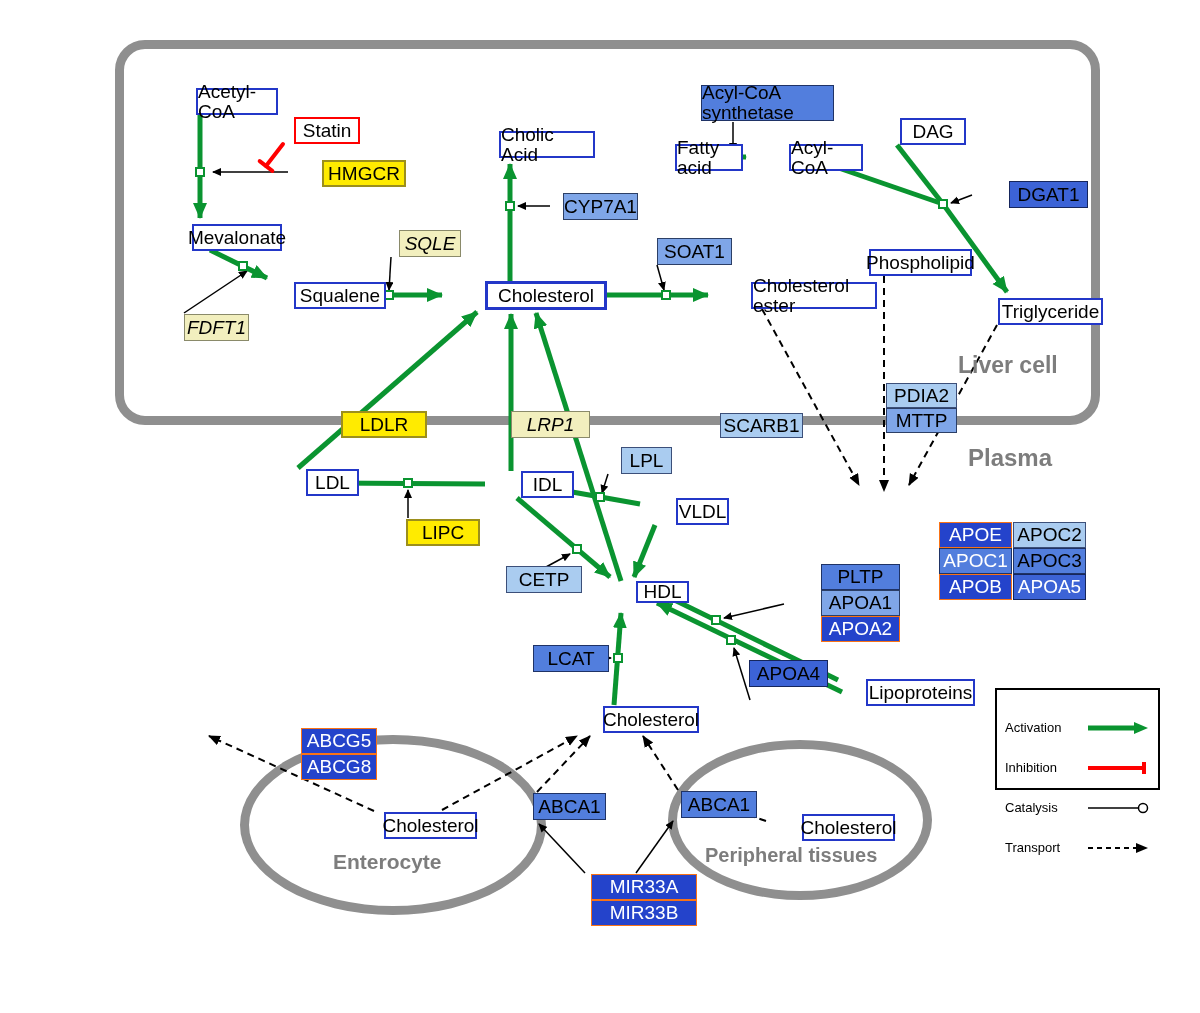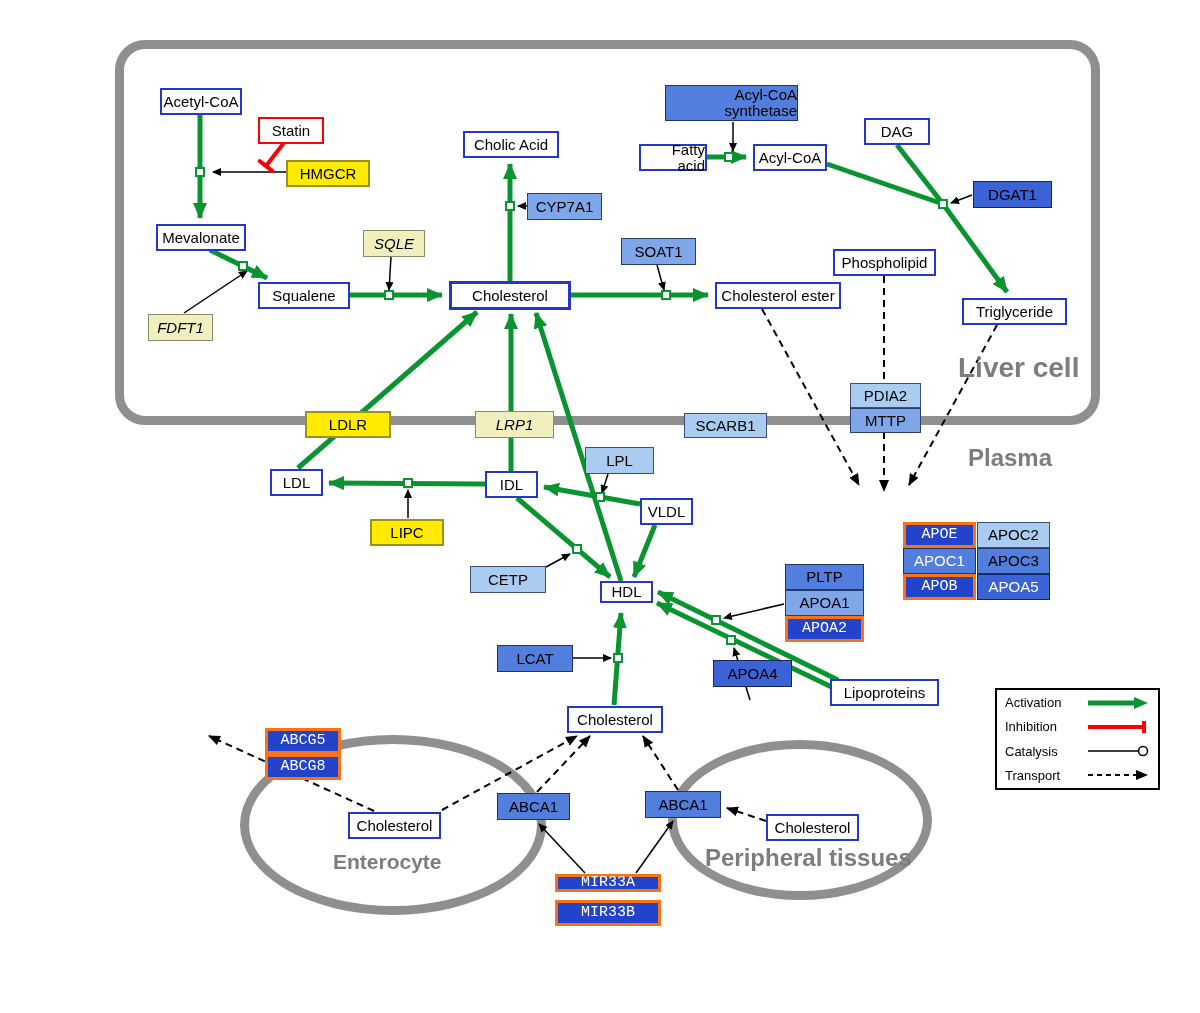--- a/index.html
+++ b/index.html
@@ -7,50 +7,50 @@
           font-family:"Liberation Sans",sans-serif;}
   
   .comp{position:absolute;z-index:0;box-sizing:border-box;border:9px solid #8f8f8f;background:transparent;}
   .comp.rect{border-radius:30px;}
   .comp.ellipse{border-radius:50%;}
   .clabel{position:absolute;z-index:2;font-weight:bold;color:#7d7d7d;white-space:nowrap;}
   
   #edges{position:absolute;left:0;top:0;z-index:1;}
   
   .nd{position:absolute;z-index:2;display:flex;align-items:center;justify-content:center;
-      text-align:right;box-sizing:border-box;font-size:15px;line-height:1.05;color:#000;background:#fff;}
+      text-align:left;box-sizing:border-box;font-size:19px;line-height:1.05;color:#000;background:#fff;margin-left:36px;}
   .mb {border:2px solid #2337c8;}
   .mbt{border:3px solid #2337c8;}
   .rb {border:2px solid #ff0000;}
   .yw {background:#ffeb00;border:2px solid #9c8f1c;}
   .py {background:#f2efbe;border:1.5px solid #8a8a6a;font-style:italic;}
   .bl {background:#aaccf0;border:1px solid #3c4f79;}
   .bml{background:#7fa6e8;border:1px solid #2c3f66;}
   .bm {background:#527edd;border:1px solid #1f3366;}
   .bmd{background:#3c63d6;border:1px solid #16265c;}
-  .bs {background:#2443cb;border:3px solid #f97316;color:#fff;font-family:Liberation Mono, monospace;}
+  .bs {background:#2443cb;border:1px solid #f97316;color:#fff;}
   .tw {color:#fff;}
   
   .legend{position:absolute;left:995px;top:688px;width:165px;height:102px;z-index:3;background:#fff;
           border:2px solid #000;box-sizing:border-box;padding:5px 8px;display:flex;flex-direction:column;justify-content:space-between;}
-  .lrow{display:flex;align-items:center;justify-content:space-between;font-size:13px;color:#000;}
+  .lrow{display:flex;align-items:center;justify-content:space-between;font-size:13px;color:#000;margin-top:25px;}
 </style>
 </head>
 <body>
 
 <div id="canvas">
 
   <div class="comp rect" style="left:115px;top:40px;width:985px;height:385px;"></div>
   <div class="comp ellipse" style="left:240px;top:735px;width:306px;height:180px;"></div>
   <div class="comp ellipse" style="left:668px;top:740px;width:264px;height:160px;"></div>
 
-  <div class="clabel" style="left:958px;top:352px;font-size:28px;">Liver cell</div>
+  <div class="clabel" style="left:958px;top:352px;font-size:23px;">Liver cell</div>
   <div class="clabel" style="left:968px;top:444px;font-size:24px;">Plasma</div>
   <div class="clabel" style="left:333px;top:850px;font-size:21px;">Enterocyte</div>
-  <div class="clabel" style="left:705px;top:844px;font-size:24px;text-align:right;">Peripheral tissues</div>
+  <div class="clabel" style="left:705px;top:844px;font-size:20px;text-align:right;">Peripheral tissues</div>
 
   <svg id="edges" width="1200" height="1013">
     <defs>
       <marker id="ag" markerUnits="userSpaceOnUse" markerWidth="18" markerHeight="16" refX="15" refY="7" orient="auto">
         <path d="M0,0 L16,7 L0,14 z" fill="#0a9430"></path>
       </marker>
       <marker id="ab" markerUnits="userSpaceOnUse" markerWidth="14" markerHeight="12" refX="11" refY="5" orient="auto">
         <path d="M0,0 L12,5 L0,10 z" fill="#000"></path>
       </marker>
       <marker id="ac" markerUnits="userSpaceOnUse" markerWidth="11" markerHeight="10" refX="8" refY="4" orient="auto">
@@ -152,21 +152,21 @@
   <div class="nd mb" style="left:962px;top:298px;width:105px;height:27px">Triglyceride</div>
   <div class="nd bl" style="left:850px;top:383px;width:71px;height:25px">PDIA2</div>
   <div class="nd bml" style="left:850px;top:408px;width:71px;height:25px">MTTP</div>
 
   <div class="nd yw" style="left:305px;top:411px;width:86px;height:27px">LDLR</div>
   <div class="nd py" style="left:475px;top:411px;width:79px;height:27px">LRP1</div>
   <div class="nd bl" style="left:684px;top:413px;width:83px;height:25px">SCARB1</div>
 
   <div class="nd mb" style="left:270px;top:469px;width:53px;height:27px">LDL</div>
   <div class="nd mb" style="left:485px;top:471px;width:53px;height:27px">IDL</div>
-  <div class="nd bl" style="left:585px;top:447px;width:69px;height:27px">LPL</div>
+  <div class="nd bl" style="left:585px;top:447px;width:51px;height:27px">LPL</div>
   <div class="nd mb" style="left:640px;top:498px;width:53px;height:27px">VLDL</div>
   <div class="nd yw" style="left:370px;top:519px;width:74px;height:27px">LIPC</div>
   <div class="nd bl" style="left:470px;top:566px;width:76px;height:27px">CETP</div>
   <div class="nd mb" style="left:600px;top:581px;width:53px;height:22px">HDL</div>
   <div class="nd bm" style="left:785px;top:564px;width:79px;height:26px">PLTP</div>
   <div class="nd bml" style="left:785px;top:590px;width:79px;height:26px">APOA1</div>
   <div class="nd bs" style="left:785px;top:616px;width:79px;height:26px">APOA2</div>
   <div class="nd bs" style="left:903px;top:522px;width:73px;height:26px">APOE</div>
   <div class="nd bl" style="left:977px;top:522px;width:73px;height:26px">APOC2</div>
   <div class="nd bm tw" style="left:903px;top:548px;width:73px;height:26px">APOC1</div>
@@ -177,21 +177,21 @@
   <div class="nd bmd" style="left:713px;top:660px;width:79px;height:27px">APOA4</div>
   <div class="nd mb" style="left:830px;top:679px;width:109px;height:27px">Lipoproteins</div>
   <div class="nd mb" style="left:567px;top:706px;width:96px;height:27px">Cholesterol</div>
 
   <div class="nd bs" style="left:265px;top:728px;width:76px;height:26px">ABCG5</div>
   <div class="nd bs" style="left:265px;top:754px;width:76px;height:26px">ABCG8</div>
   <div class="nd mb" style="left:348px;top:812px;width:93px;height:27px">Cholesterol</div>
   <div class="nd bm" style="left:497px;top:793px;width:73px;height:27px">ABCA1</div>
   <div class="nd bm" style="left:645px;top:791px;width:76px;height:27px">ABCA1</div>
   <div class="nd mb" style="left:766px;top:814px;width:93px;height:27px">Cholesterol</div>
-  <div class="nd bs" style="left:555px;top:874px;width:106px;height:18px">MIR33A</div>
+  <div class="nd bs" style="left:555px;top:874px;width:106px;height:26px">MIR33A</div>
   <div class="nd bs" style="left:555px;top:900px;width:106px;height:26px">MIR33B</div>
 
   <div class="legend">
     <div class="lrow">
       <span>Activation</span>
       <svg width="64" height="14">
         <line x1="2" y1="7" x2="48" y2="7" stroke="#0a9430" stroke-width="5"></line>
         <polygon points="48,1 62,7 48,13" fill="#0a9430"></polygon>
       </svg>
     </div>

